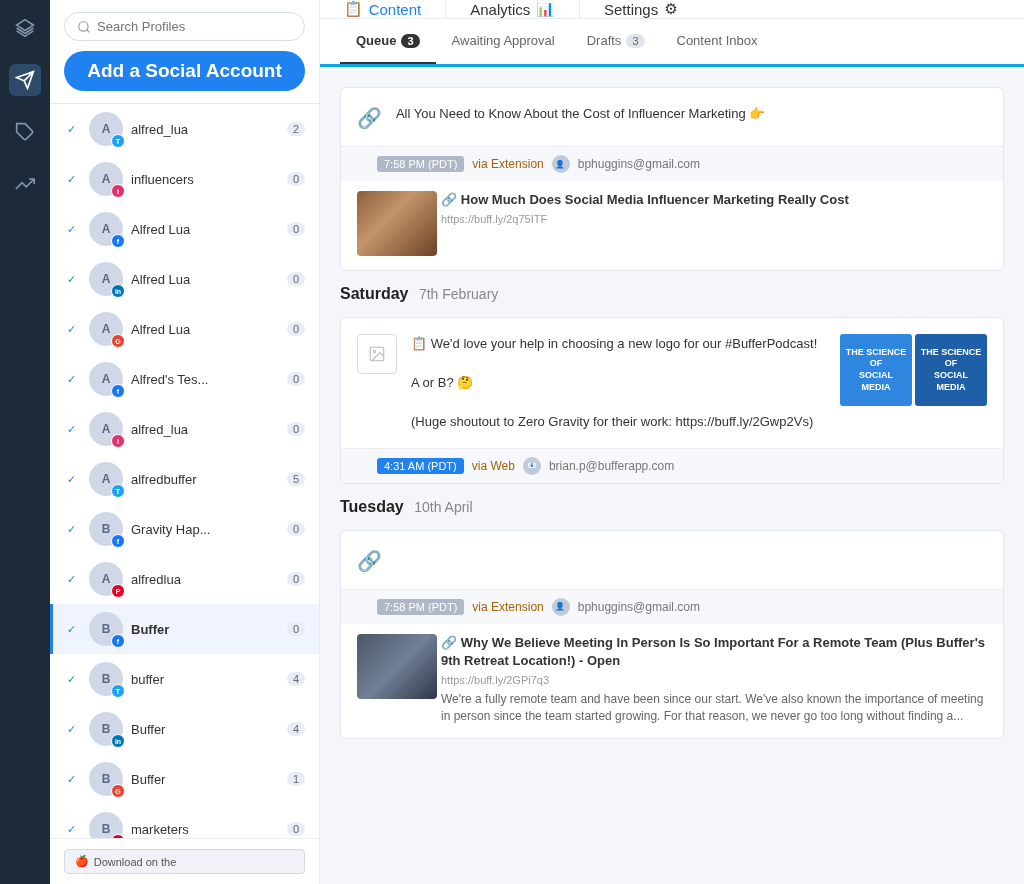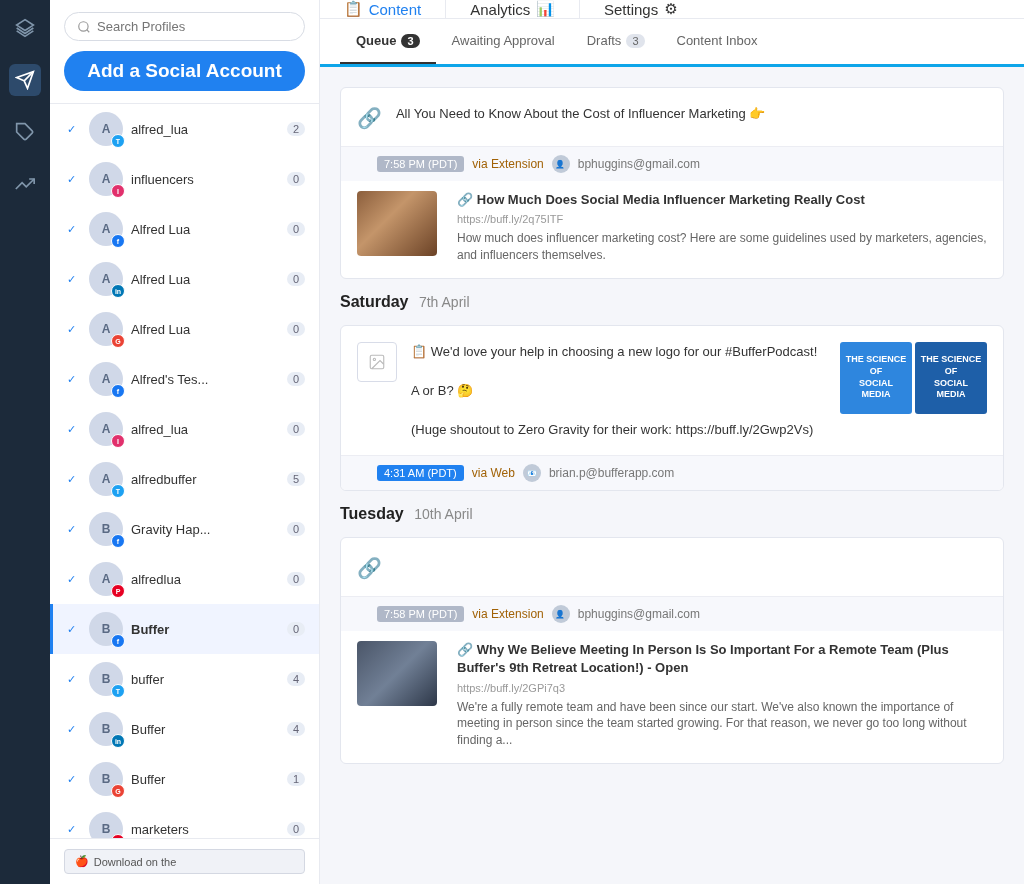--- a/index.html
+++ b/index.html
@@ -326,21 +326,21 @@
       border-radius: 50%;
       background: #c0cad8;
       display: flex;
       align-items: center;
       justify-content: center;
       font-size: 8px;
       color: #fff;
     }
     .post-link-preview {
       display: flex;
-      gap: 20px;
+      gap: 4px;
       padding: 10px 16px 14px 16px;
     }
     .post-link-info { flex: 1; }
     .post-link-title {
       font-size: 13px;
       font-weight: 600;
       color: #333;
       margin-bottom: 4px;
       line-height: 1.4;
     }
@@ -650,28 +650,27 @@
         <span class="post-meta-time gray">7:58 PM (PDT)</span>
         <span class="via-label">via Extension</span>
         <div class="user-avatar-small">👤</div>
         <span>bphuggins@gmail.com</span>
       </div>
       <div class="post-link-preview">
         <div class="thumb-woman"></div>
         <div class="post-link-info">
           <div class="post-link-title">🔗 How Much Does Social Media Influencer Marketing Really Cost</div>
           <div class="post-link-url">https://buff.ly/2q75ITF</div>
-          <div class="post-link-desc">How much does influencer marketing cost? Here are some guidelines used by marketers, agencies, and influencers themselves.</div>
         </div>
       </div>
     </div>
 
     <div class="section-header">
       <div class="section-title">
-        Saturday <span class="section-date-sub">7th April</span>
+        Saturday <span class="section-date-sub">7th February</span>
       </div>
     </div>
 
     <div class="post-card">
       <div class="post-card-body">
         <div class="post-image-placeholder">
           <svg width="18" height="18" viewBox="0 0 24 24" fill="none" stroke="currentColor" stroke-width="1.5">
             <rect x="3" y="3" width="18" height="18" rx="2"></rect>
             <circle cx="8.5" cy="8.5" r="1.5"></circle>
             <polyline points="21,15 16,10 5,21"></polyline>

